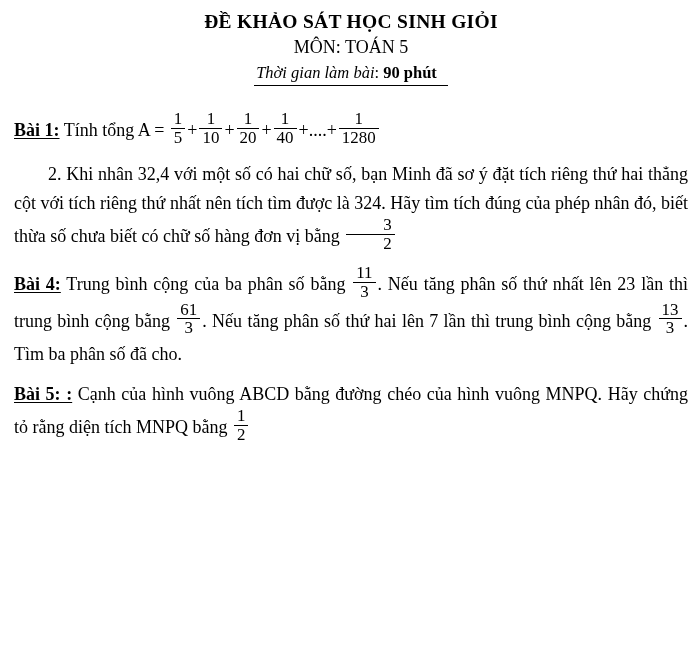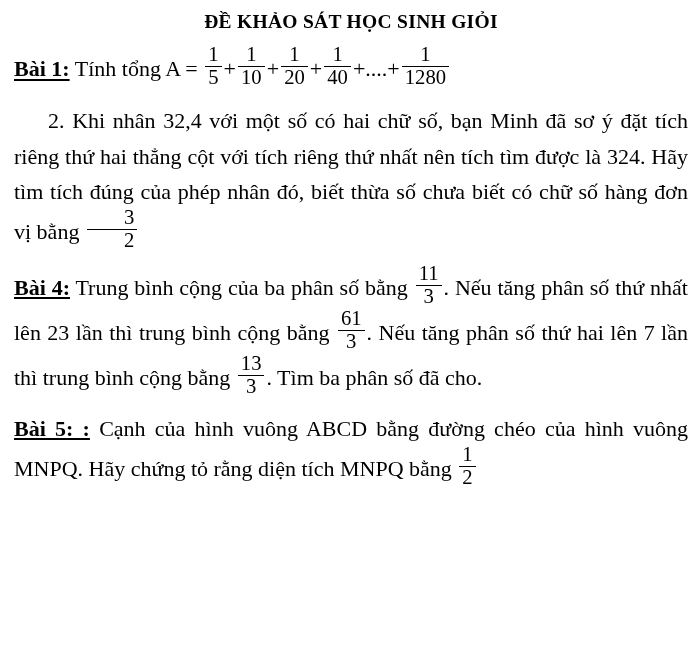--- a/index.html
+++ b/index.html
@@ -56,22 +56,22 @@
     font-weight: normal;
   }
   .exam-duration .dur-value {
     font-weight: bold;
     font-style: normal;
   }
   .dur-pad { display: inline-block; width: 9px; }
 
   
   .content {
-    margin-top: 13px;
-    font-size: 22px;
+    margin-top: 26px;
+    font-size: 18px;
   }
   .problem {
     text-align: justify;
     text-justify: inter-word;
     line-height: 1.62;
     margin: 0 0 9px 0;
   }
   .problem + .problem { margin-top: 11px; }
 
   .tag {
@@ -116,20 +116,24 @@
   .p1 { margin-top: 0; }
   .gap-lg { margin-top: 16px; }
 </style>
 </head>
 <body>
 
 <div class="page">
 
   <div class="doc-header">
     <div class="exam-title">ĐỀ KHẢO SÁT HỌC SINH GIỎI</div>
+    <div class="exam-subject">MÔN: TOÁN 5</div>
+    <div class="exam-duration">
+      <span class="dur-wrap"><span class="dur-label">Thời gian làm bài</span><span>: </span><span class="dur-value">90 phút</span><span class="dur-pad"></span></span>
+    </div>
   </div>
 
   <div class="content">
 
     <p class="problem p1"><span class="tag">Bài 1:</span><span> Tính tổng A = </span><span class="frac"><span class="num">1</span><span class="den">5</span></span><span>+</span><span class="frac"><span class="num">1</span><span class="den">10</span></span><span>+</span><span class="frac"><span class="num">1</span><span class="den">20</span></span><span>+</span><span class="frac"><span class="num">1</span><span class="den">40</span></span><span>+....+</span><span class="frac"><span class="num">1</span><span class="den">1280</span></span></p>
 
 
     <p class="problem indent-para"><span>2. Khi nhân 32,4 với một số có hai chữ số, bạn Minh đã sơ ý đặt tích riêng thứ hai thẳng cột với tích riêng thứ nhất nên tích tìm được là 324. Hãy tìm tích đúng của phép nhân đó, biết thừa số chưa biết có chữ số hàng đơn vị bằng </span><span class="frac"><span class="num">3</span><span class="den">2</span></span></p>
 
 

